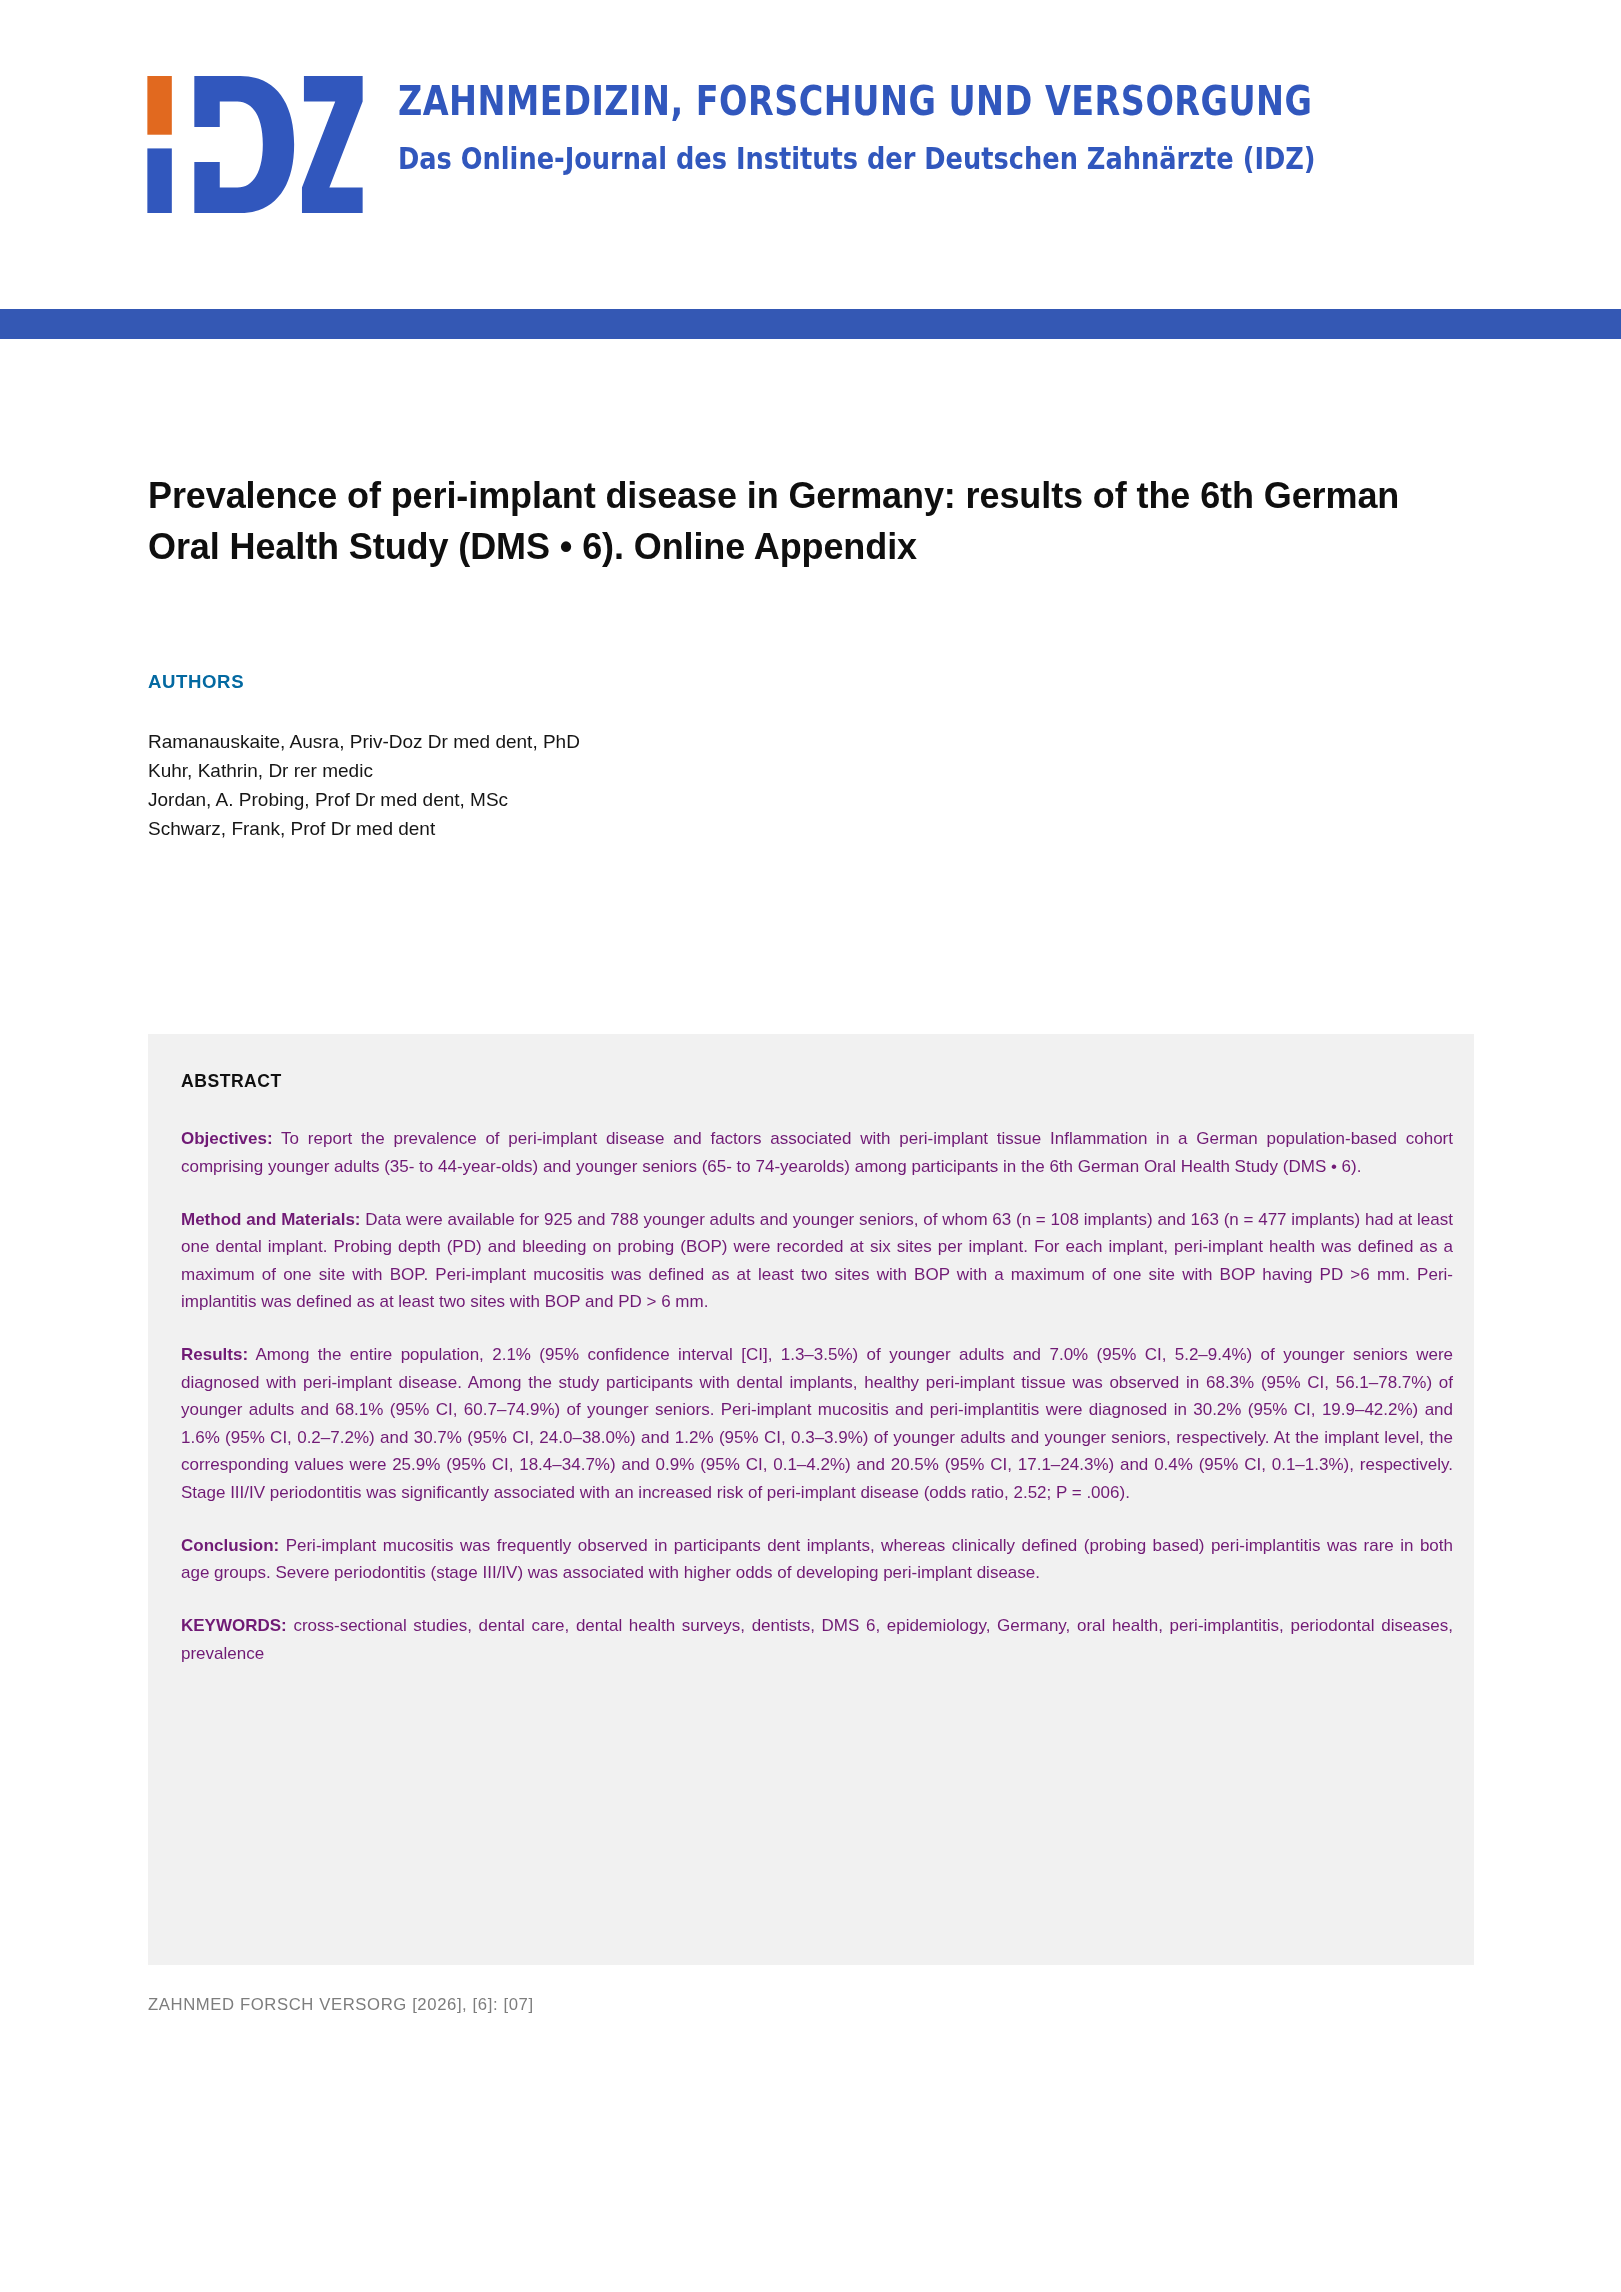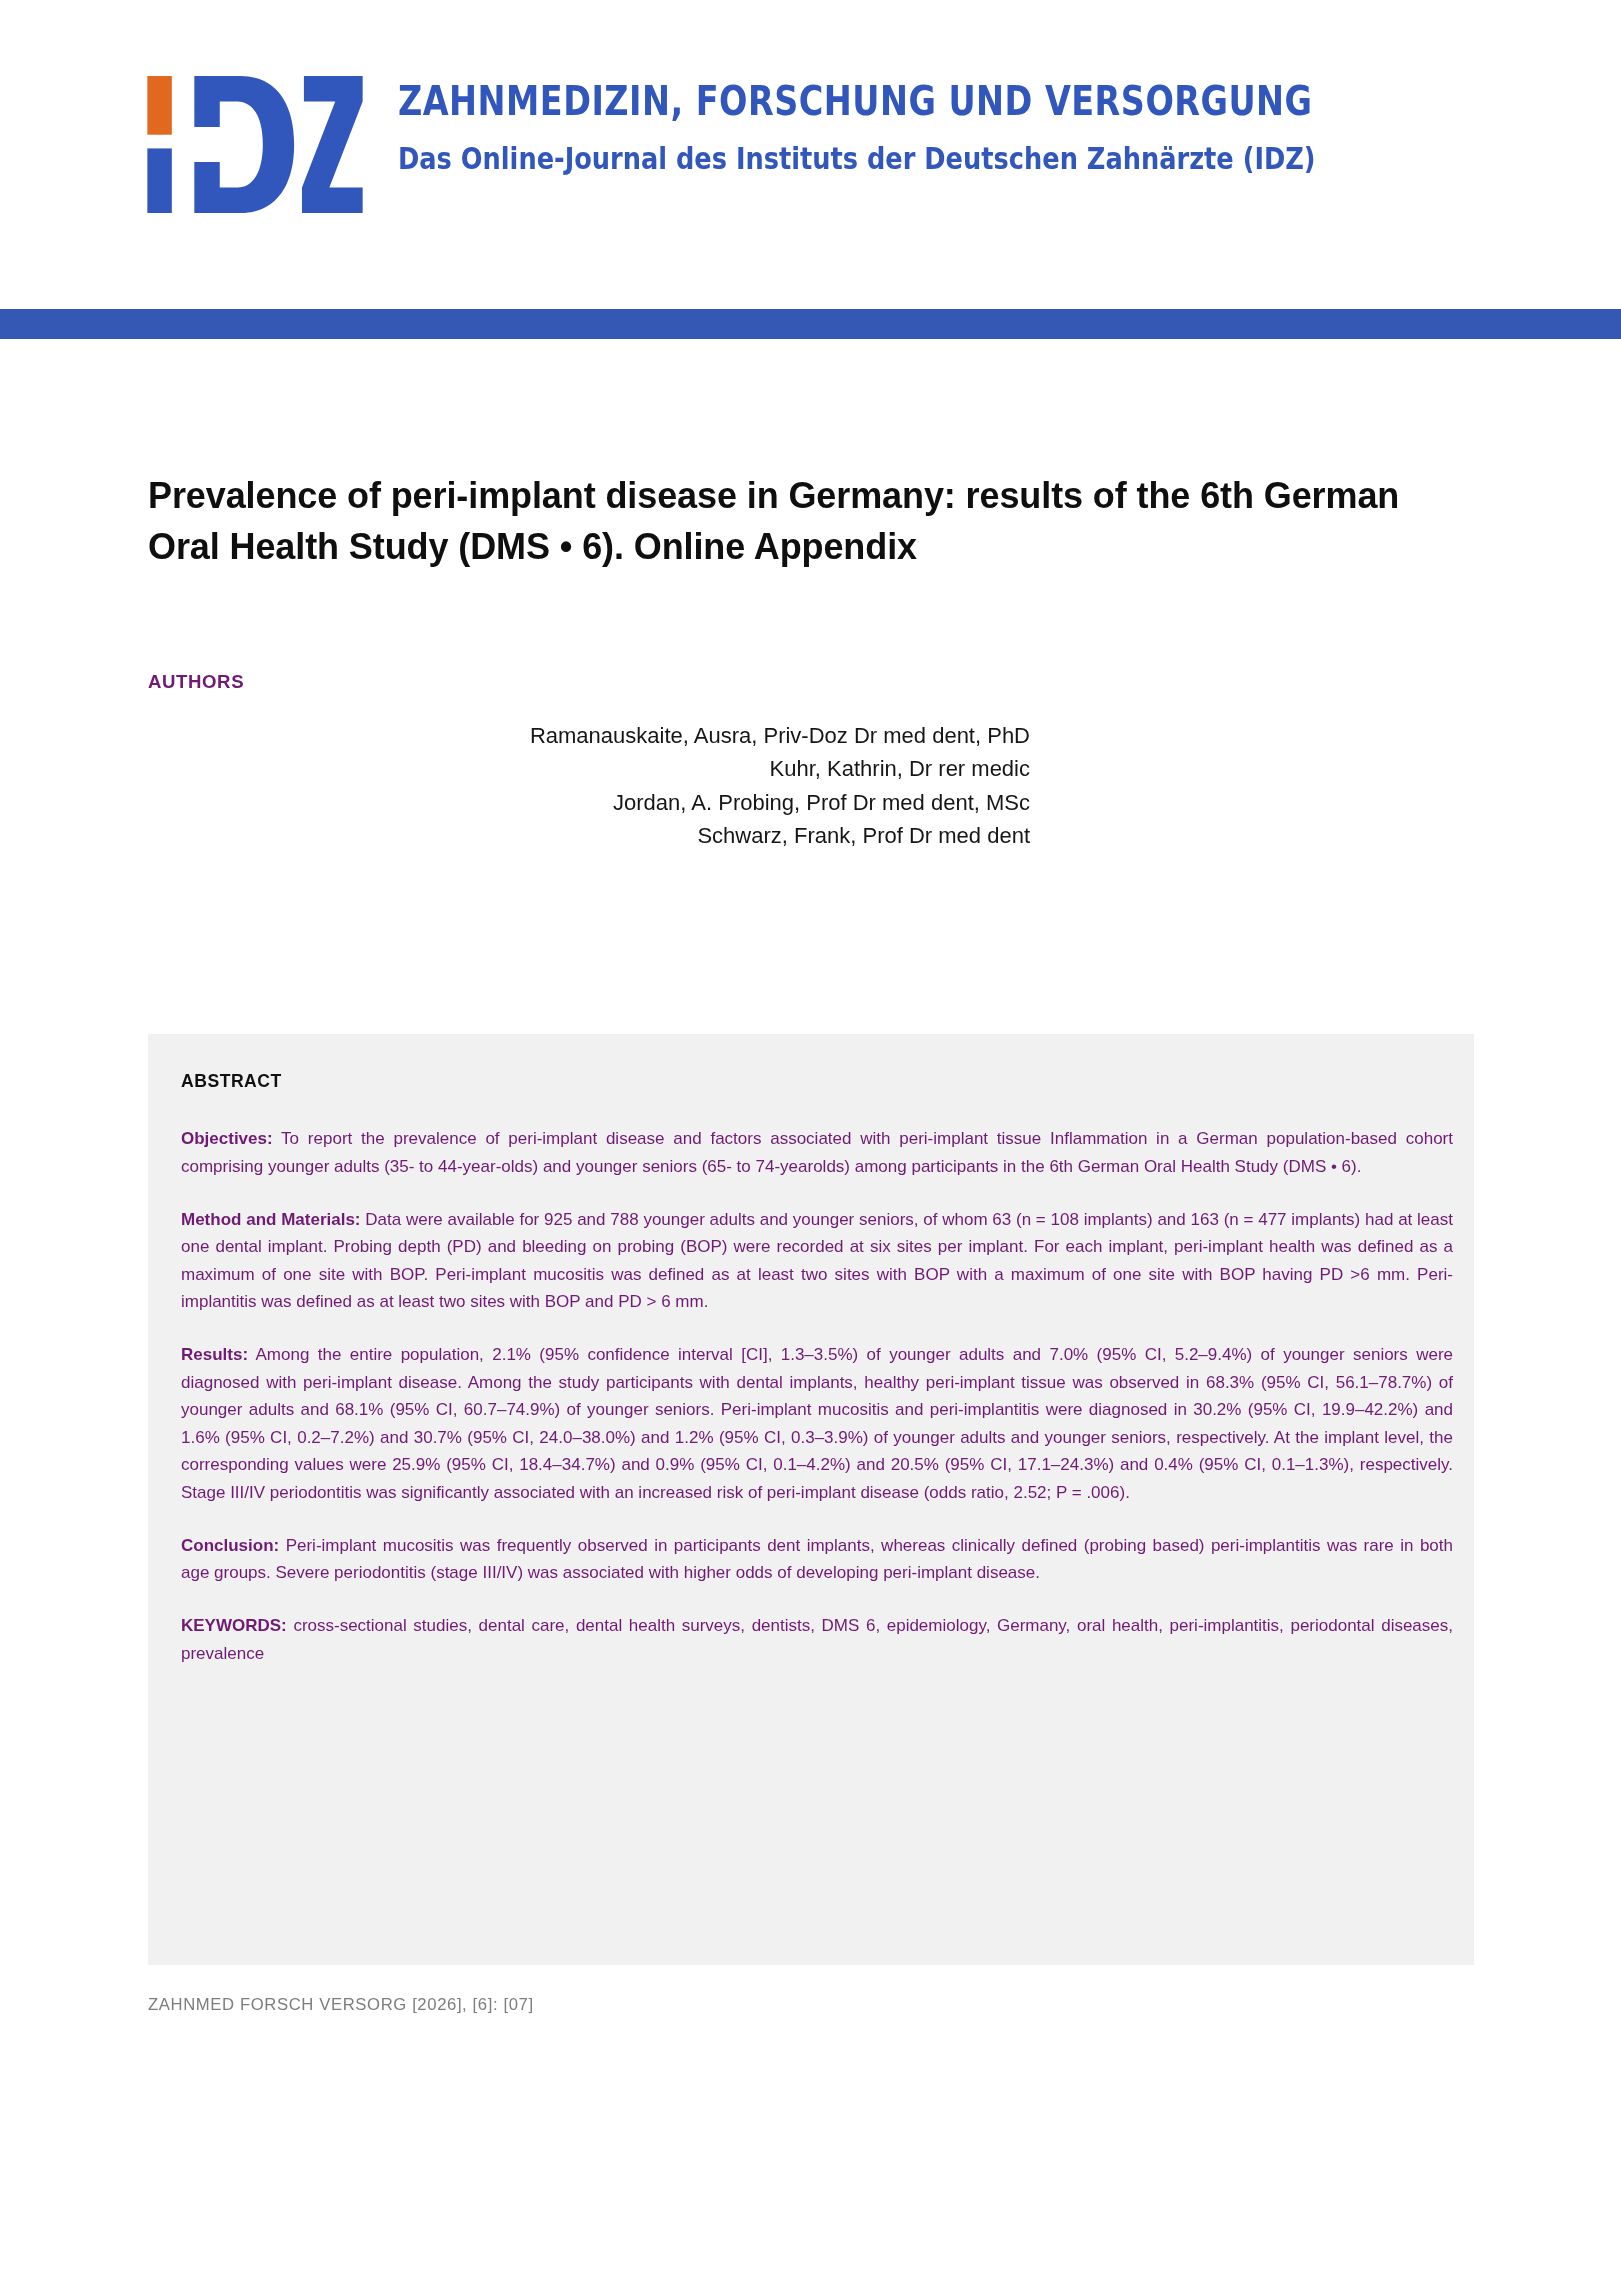--- a/index.html
+++ b/index.html
@@ -97,28 +97,27 @@
   .authors-block {
     position: absolute;
     left: 148px;
     top: 671px;
     width: 882px;
   }
   .authors-heading {
     font-size: 18.6px;
     font-weight: 700;
     letter-spacing: 0.6px;
-    color: #701a75;
-    margin-bottom: 26px;
+    color: #0369a1;
+    margin-bottom: 35px;
   }
   .author-line {
-    font-size: 22px;
+    font-size: 19px;
     line-height: 1.52;
     color: #161616;
-    text-align: right;
   }
 
   
   .abstract-box {
     position: absolute;
     left: 148px;
     top: 1034px;
     width: 1326px;
     height: 931px;
     background: #f1f1f1;

